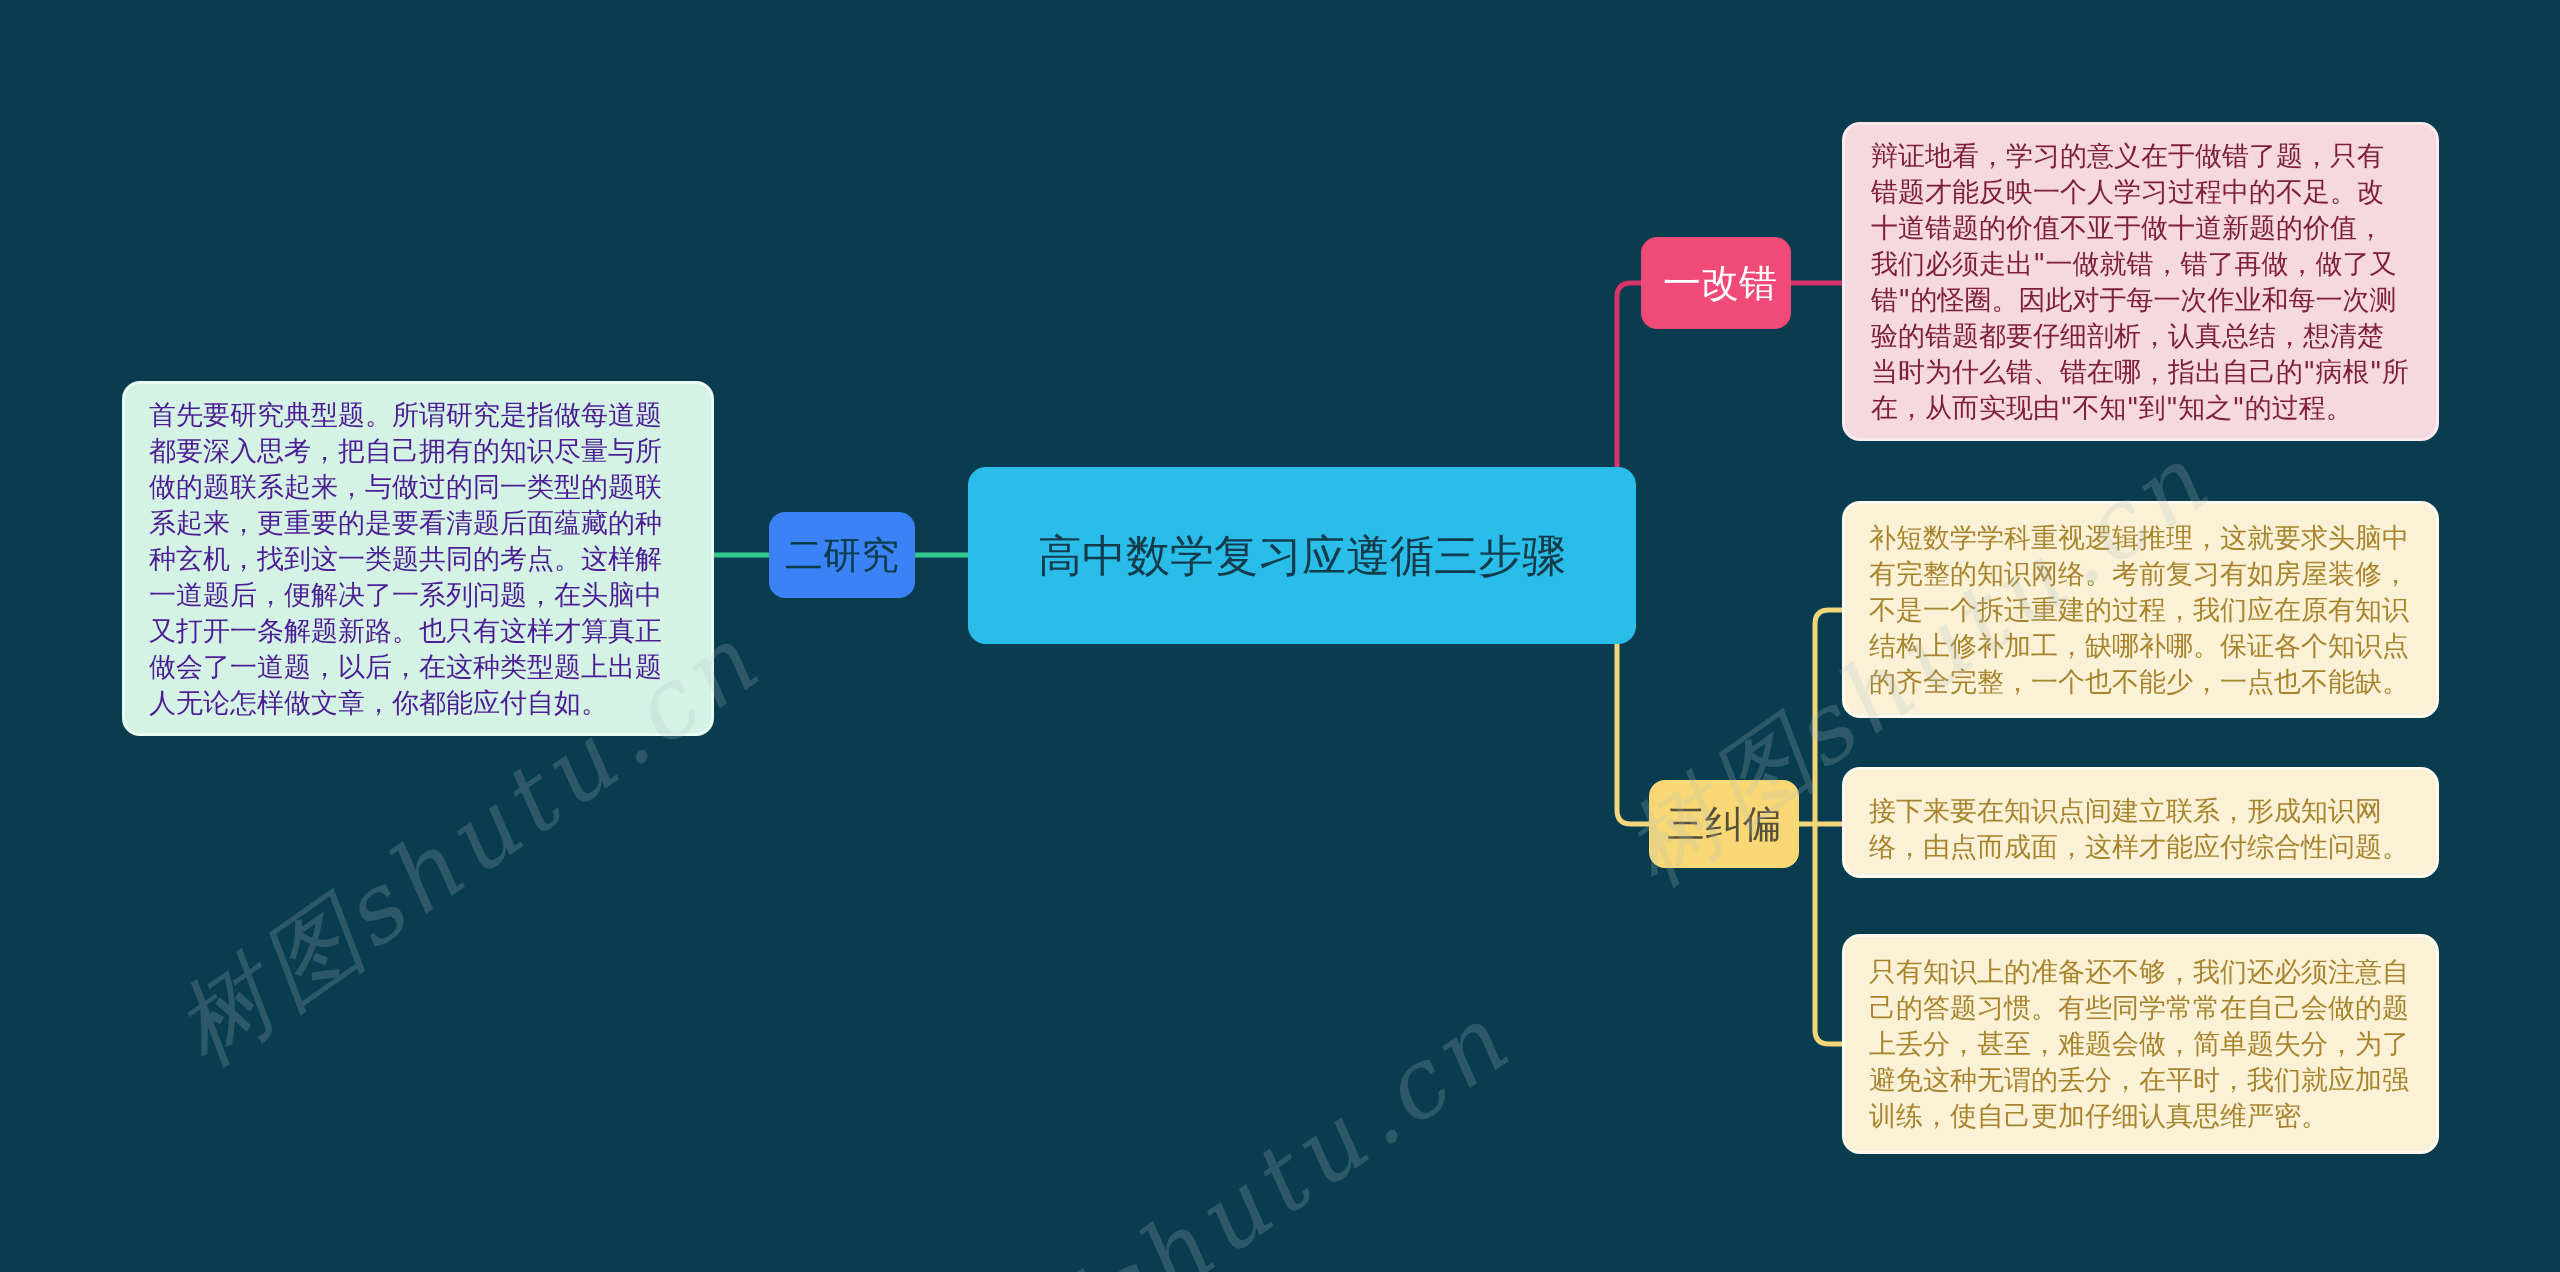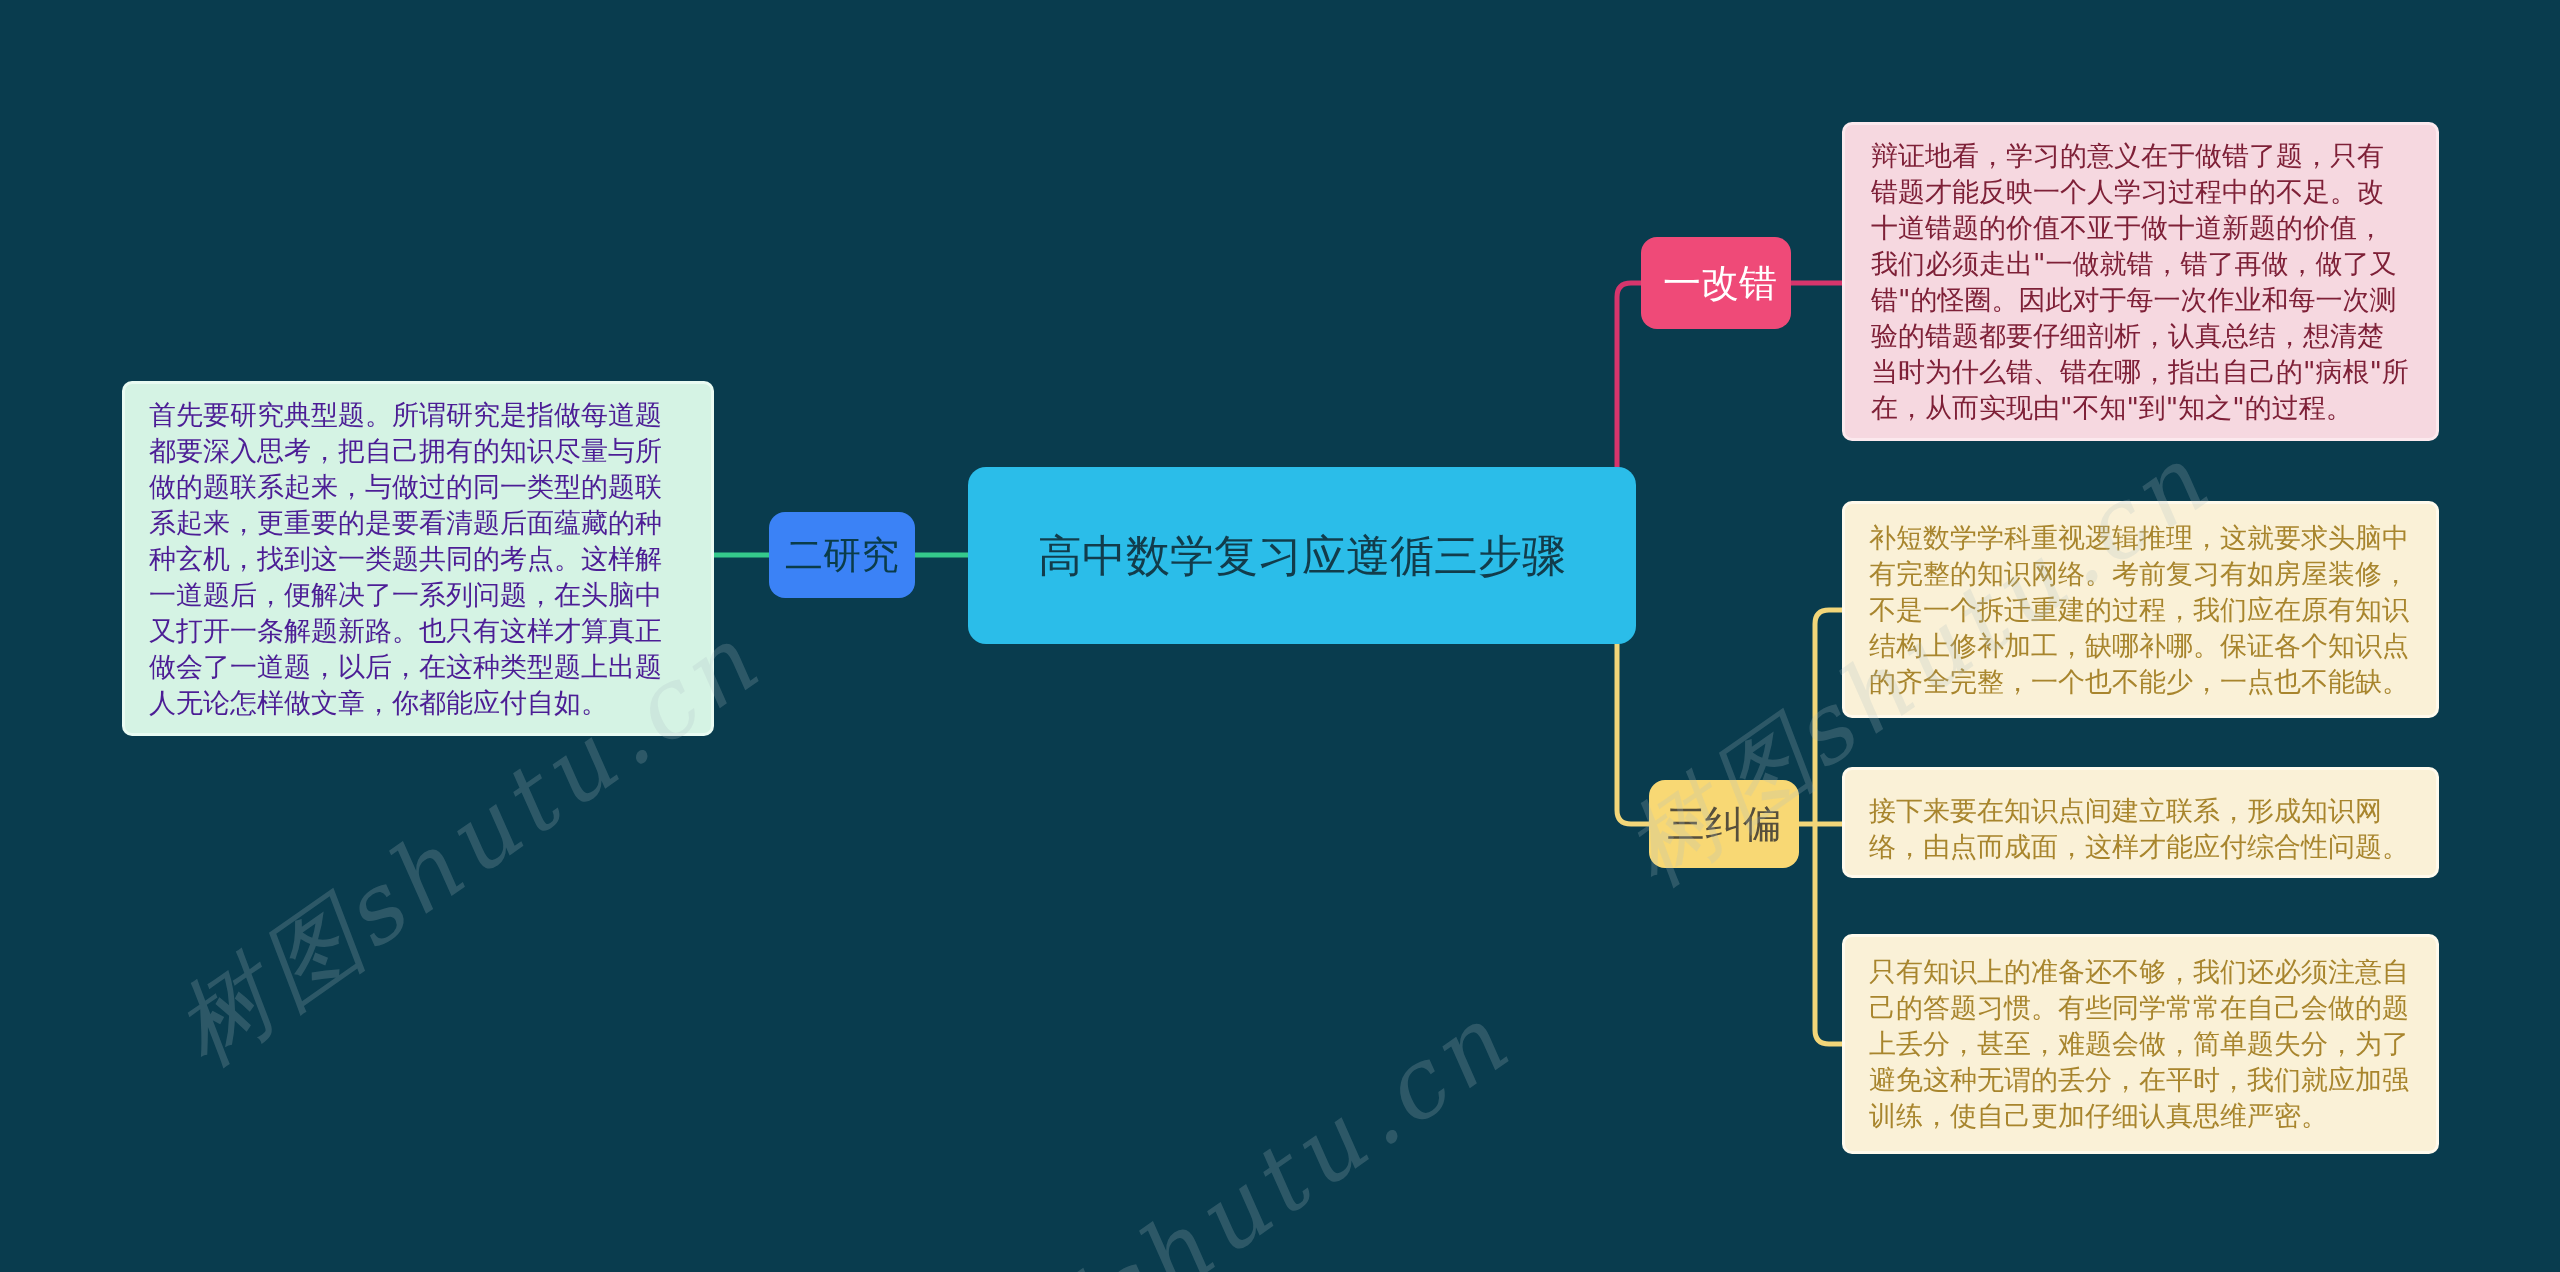--- a/index.html
+++ b/index.html
@@ -21,21 +21,21 @@
   
   .bnode{
     border-radius:16px;display:flex;align-items:center;justify-content:center;
     font-size:38px;
   }
   .bnode.research{left:769px;top:512px;width:146px;height:86px;background:#3b82f6;color:#0a3c4a;}
   .bnode.correct{left:1641px;top:237px;width:150px;height:92px;background:#ef4a78;color:#ffffff;padding-left:8px;}
   .bnode.rectify{left:1641px;top:780px;width:150px;height:88px;background:#f8d874;color:#564f3c;margin-left:8px;}
   
   .note{
-    border-radius:10px;font-size:27px;line-height:36px;
+    border-radius:18px;font-size:27px;line-height:36px;
     display:flex;align-items:center;
   }
   .note p{margin:0;}
   .note.mint{
     left:122px;top:381px;width:592px;height:355px;
     background:#d5f3e4;border:3px solid #e9fbf2;color:#4c1d95;
     padding:10px 24px;
   }
   .note.pink{
     left:1842px;top:122px;width:597px;height:319px;

